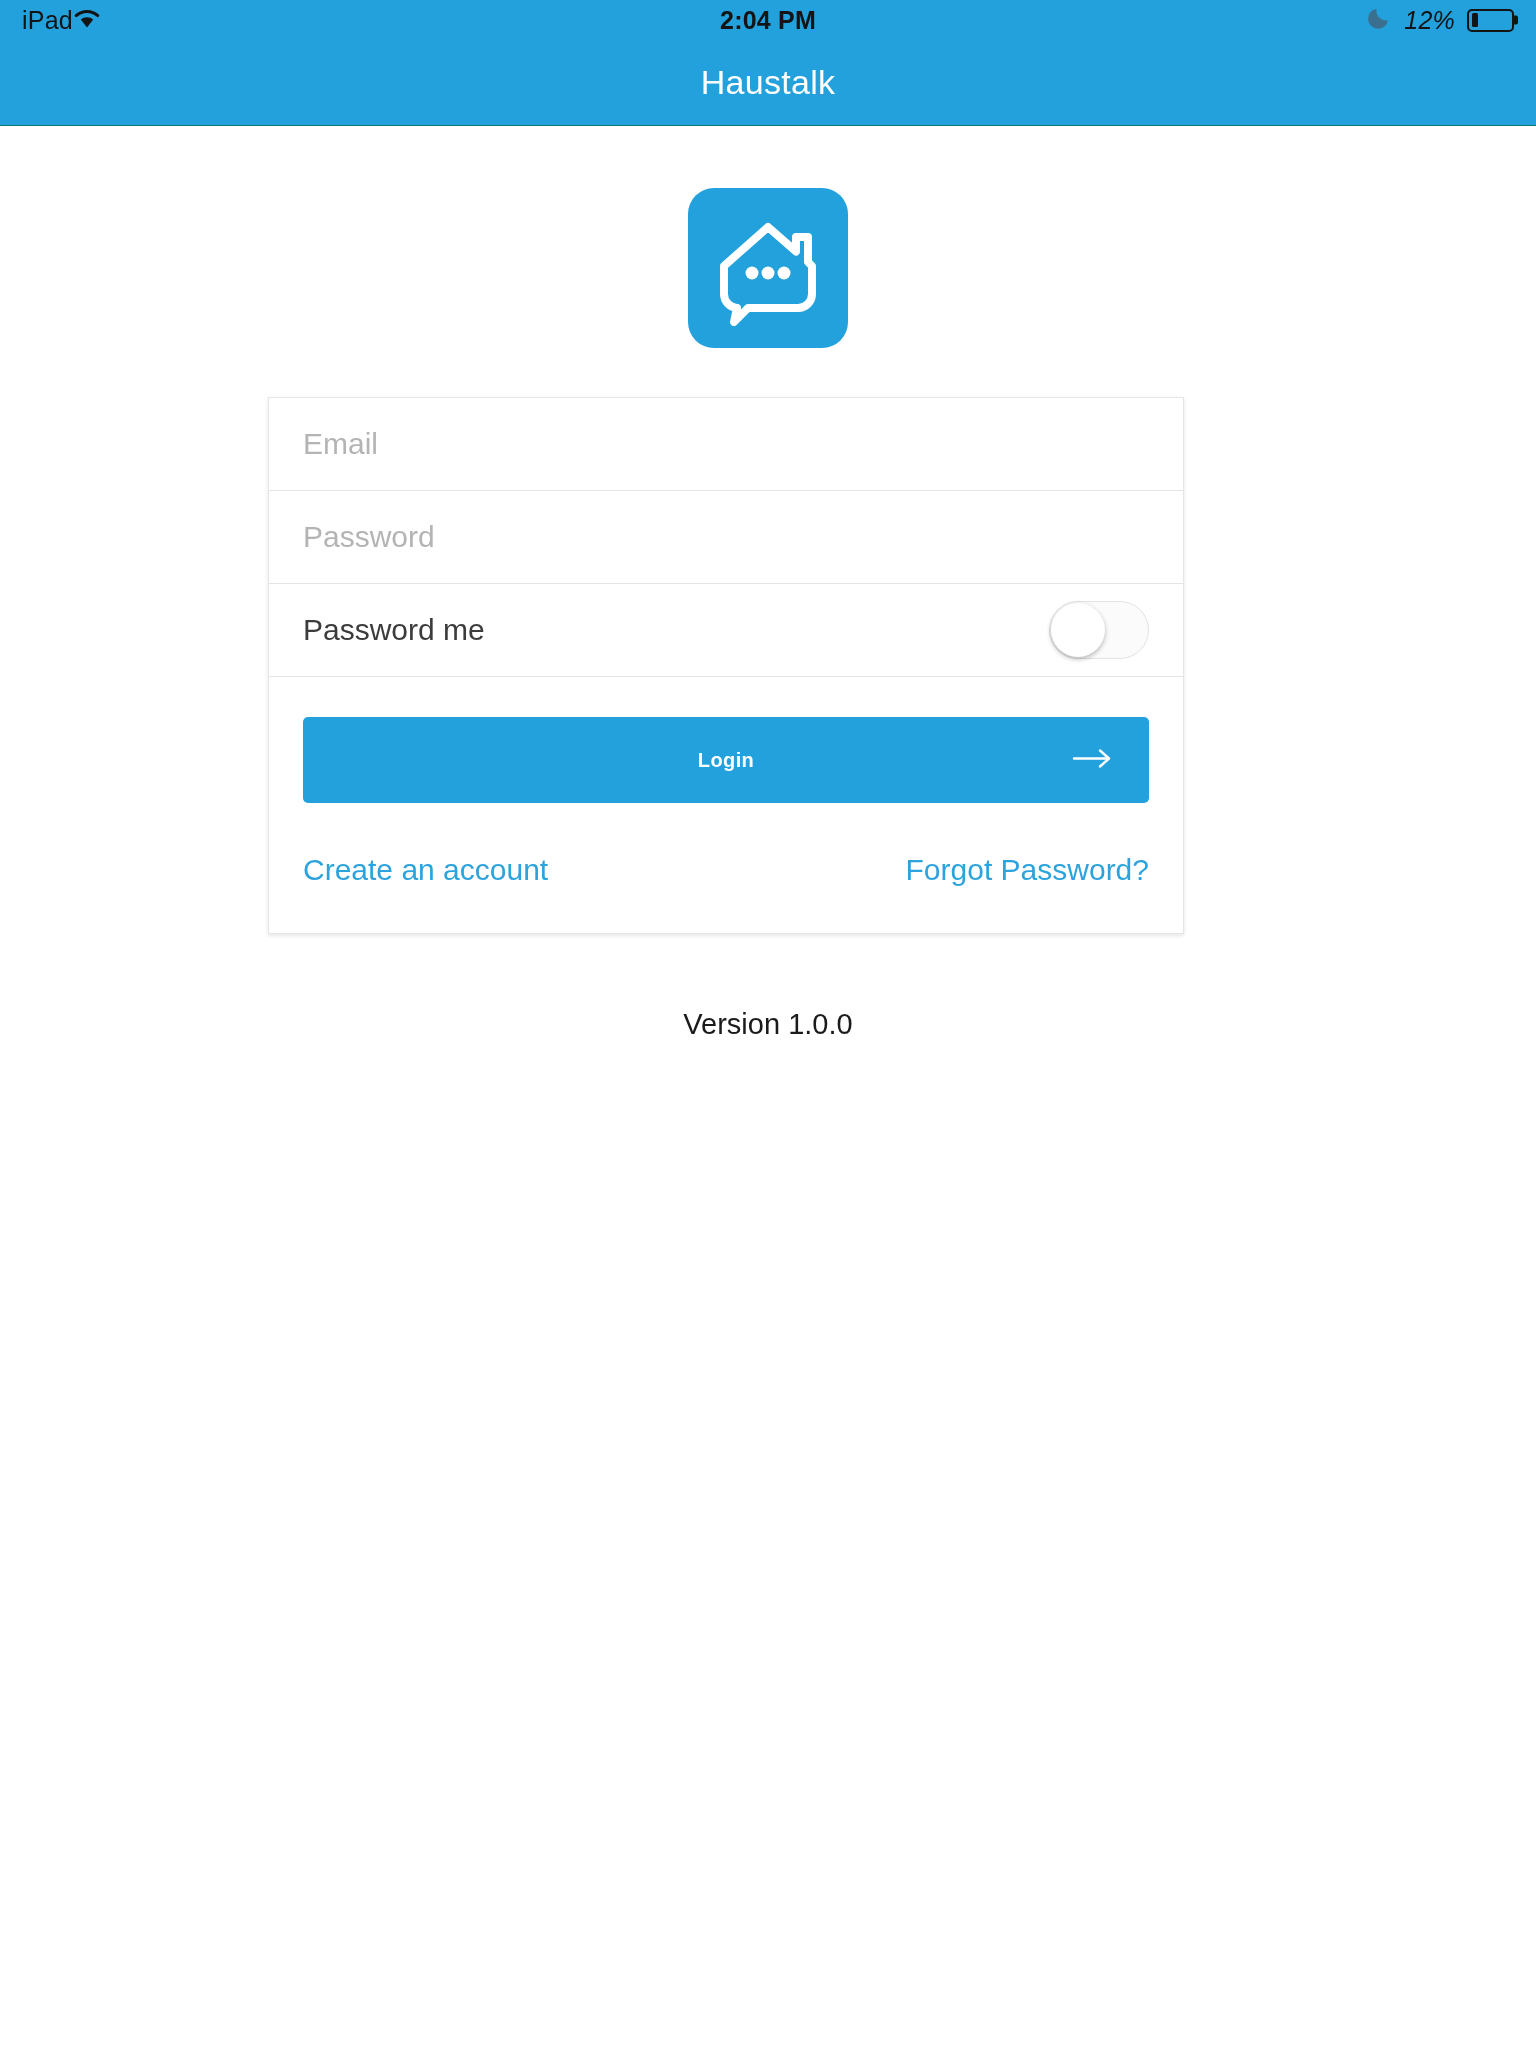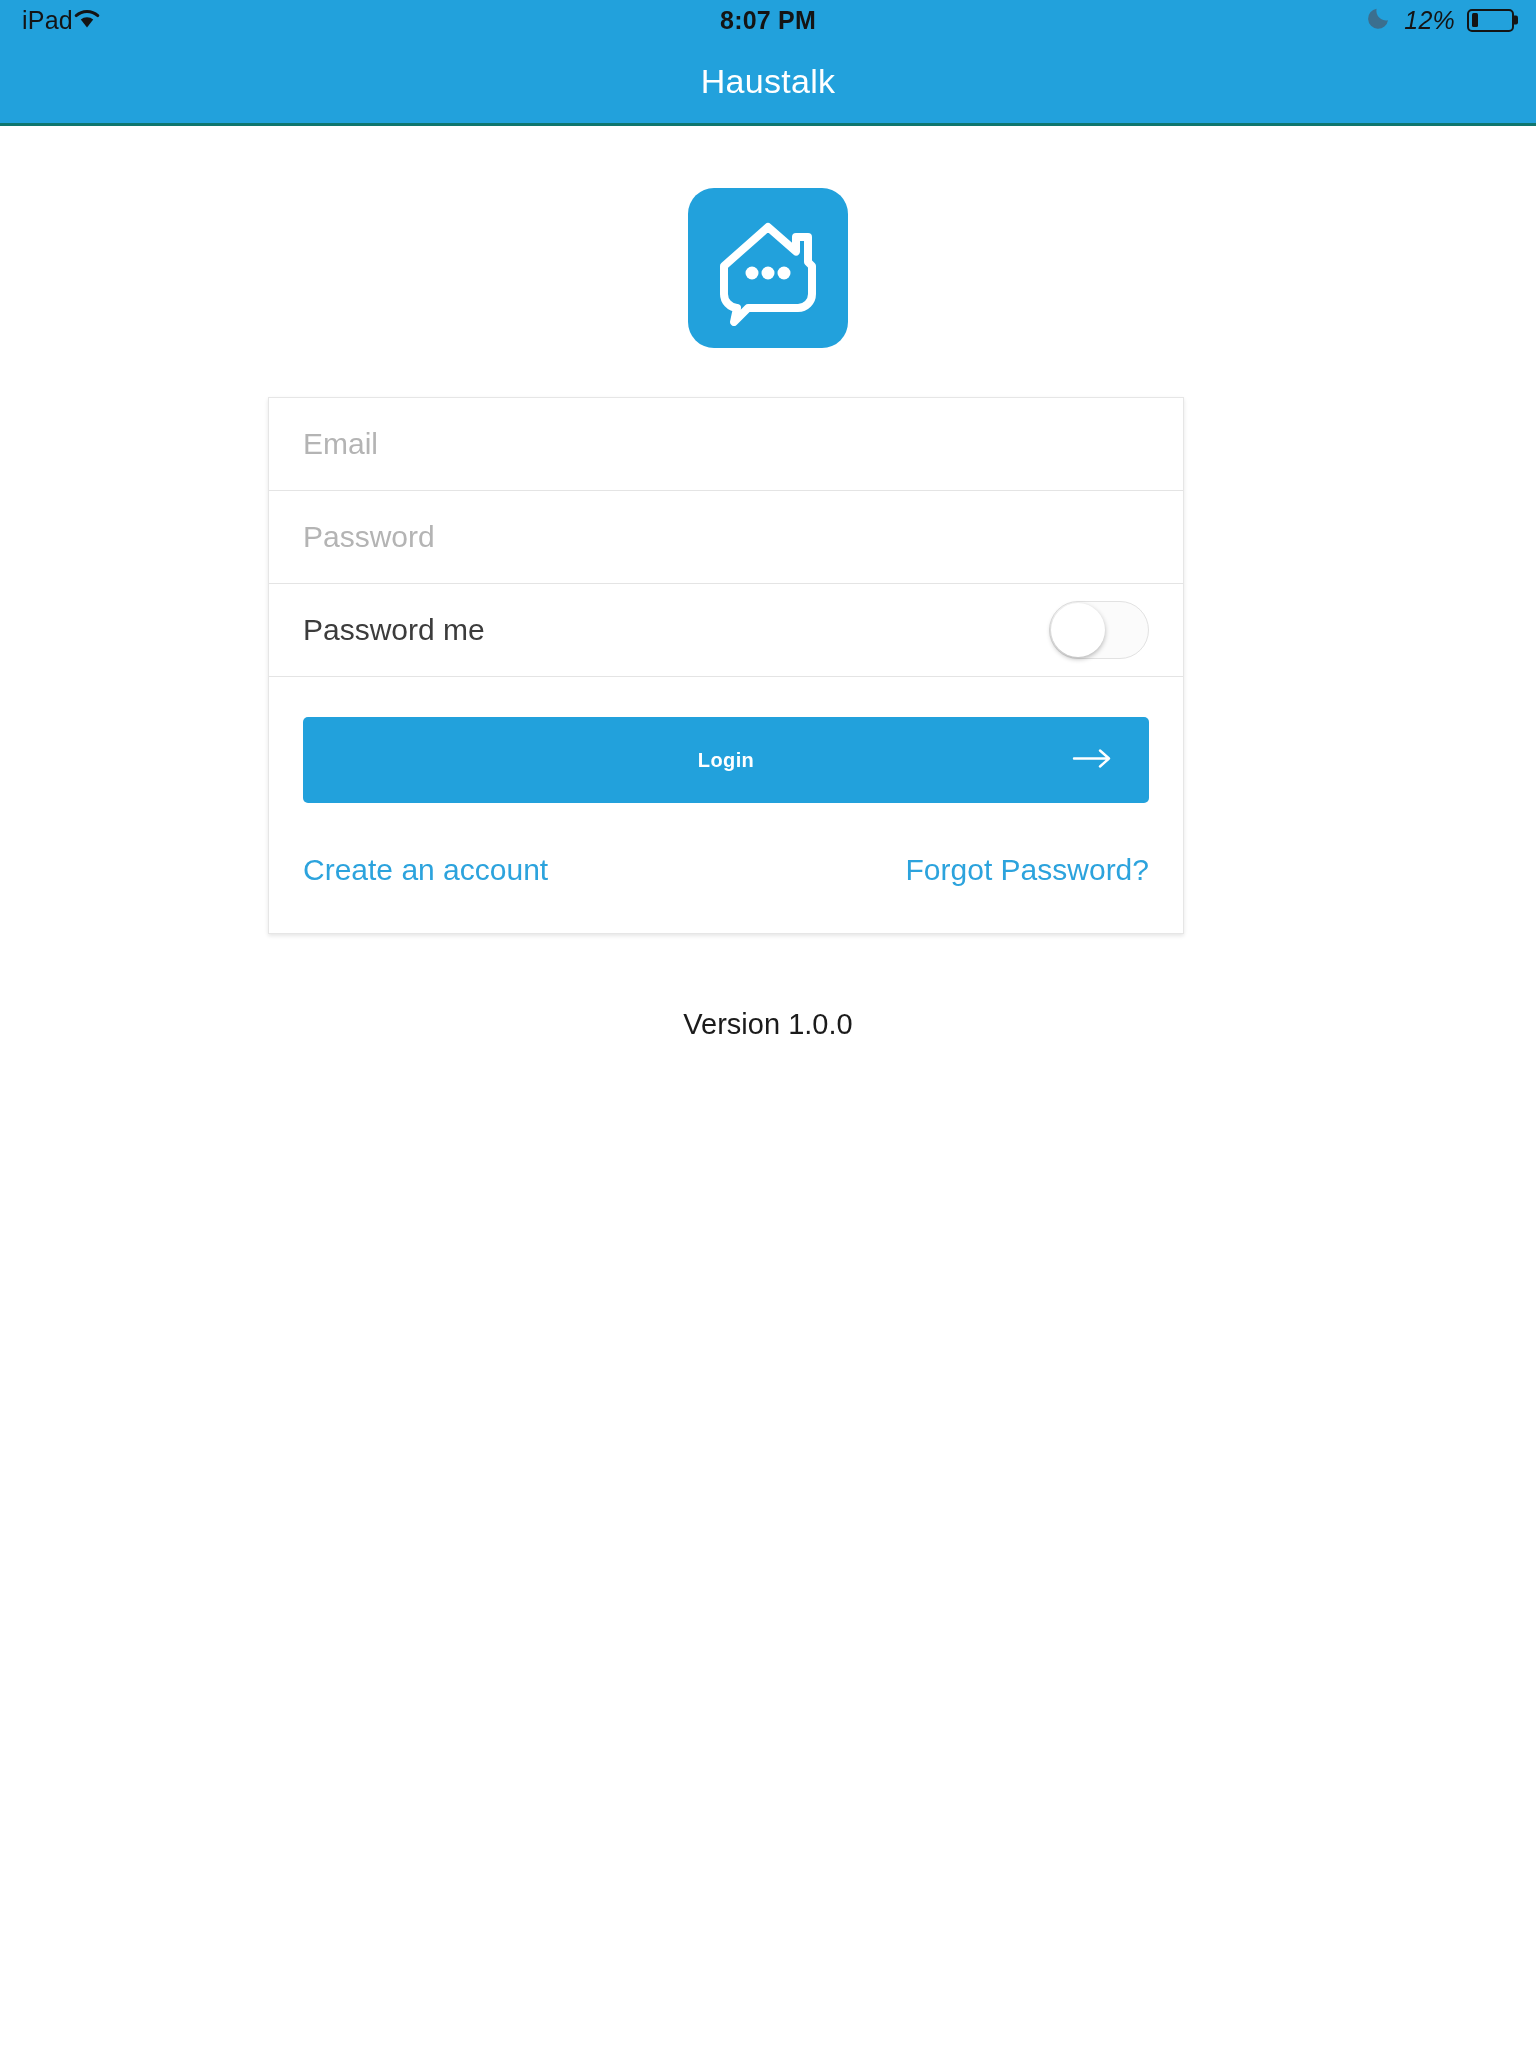--- a/index.html
+++ b/index.html
@@ -87,21 +87,21 @@
   
   .nav-bar {
     position: absolute;
     top: 40px; left: 0;
     width: 1536px;
     height: 86px;
     background: #22a1dc;
     display: flex;
     align-items: center;
     justify-content: center;
-    border-bottom: 3px solid #0f766e;
+    border-bottom: 1px solid #0f766e;
   }
   .nav-title {
     color: #ffffff;
     font-size: 34px;
     font-weight: 400;
     letter-spacing: 0.3px;
   }
 
   
   .logo-wrap {
@@ -246,21 +246,21 @@
     <div class="status-left">
       <span>iPad</span>
       <span class="wifi-icon">
         <svg width="28" height="21" viewBox="0 0 28 21">
           <path d="M14 19.5 L7.8 11.6 A9.6 9.6 0 0 1 20.2 11.6 Z" fill="#141414"></path>
           <path d="M3.2 7.6 A16 16 0 0 1 24.8 7.6" stroke="#141414" stroke-width="3" fill="none" stroke-linecap="round"></path>
         </svg>
       </span>
     </div>
 
-    <div class="status-center">8:07 PM</div>
+    <div class="status-center">2:04 PM</div>
 
     <div class="status-right">
       <span class="moon-icon">
         <svg width="24" height="24" viewBox="0 0 24 24">
           <path d="M20 15.2 A9.6 9.6 0 0 1 8.6 3.8 A10 10 0 1 0 20 15.2 Z" fill="#3b6f8f"></path>
         </svg>
       </span>
       <span class="battery-pct">12%</span>
       <span class="battery">
         <span class="battery-fill" style="width:18%"></span>

